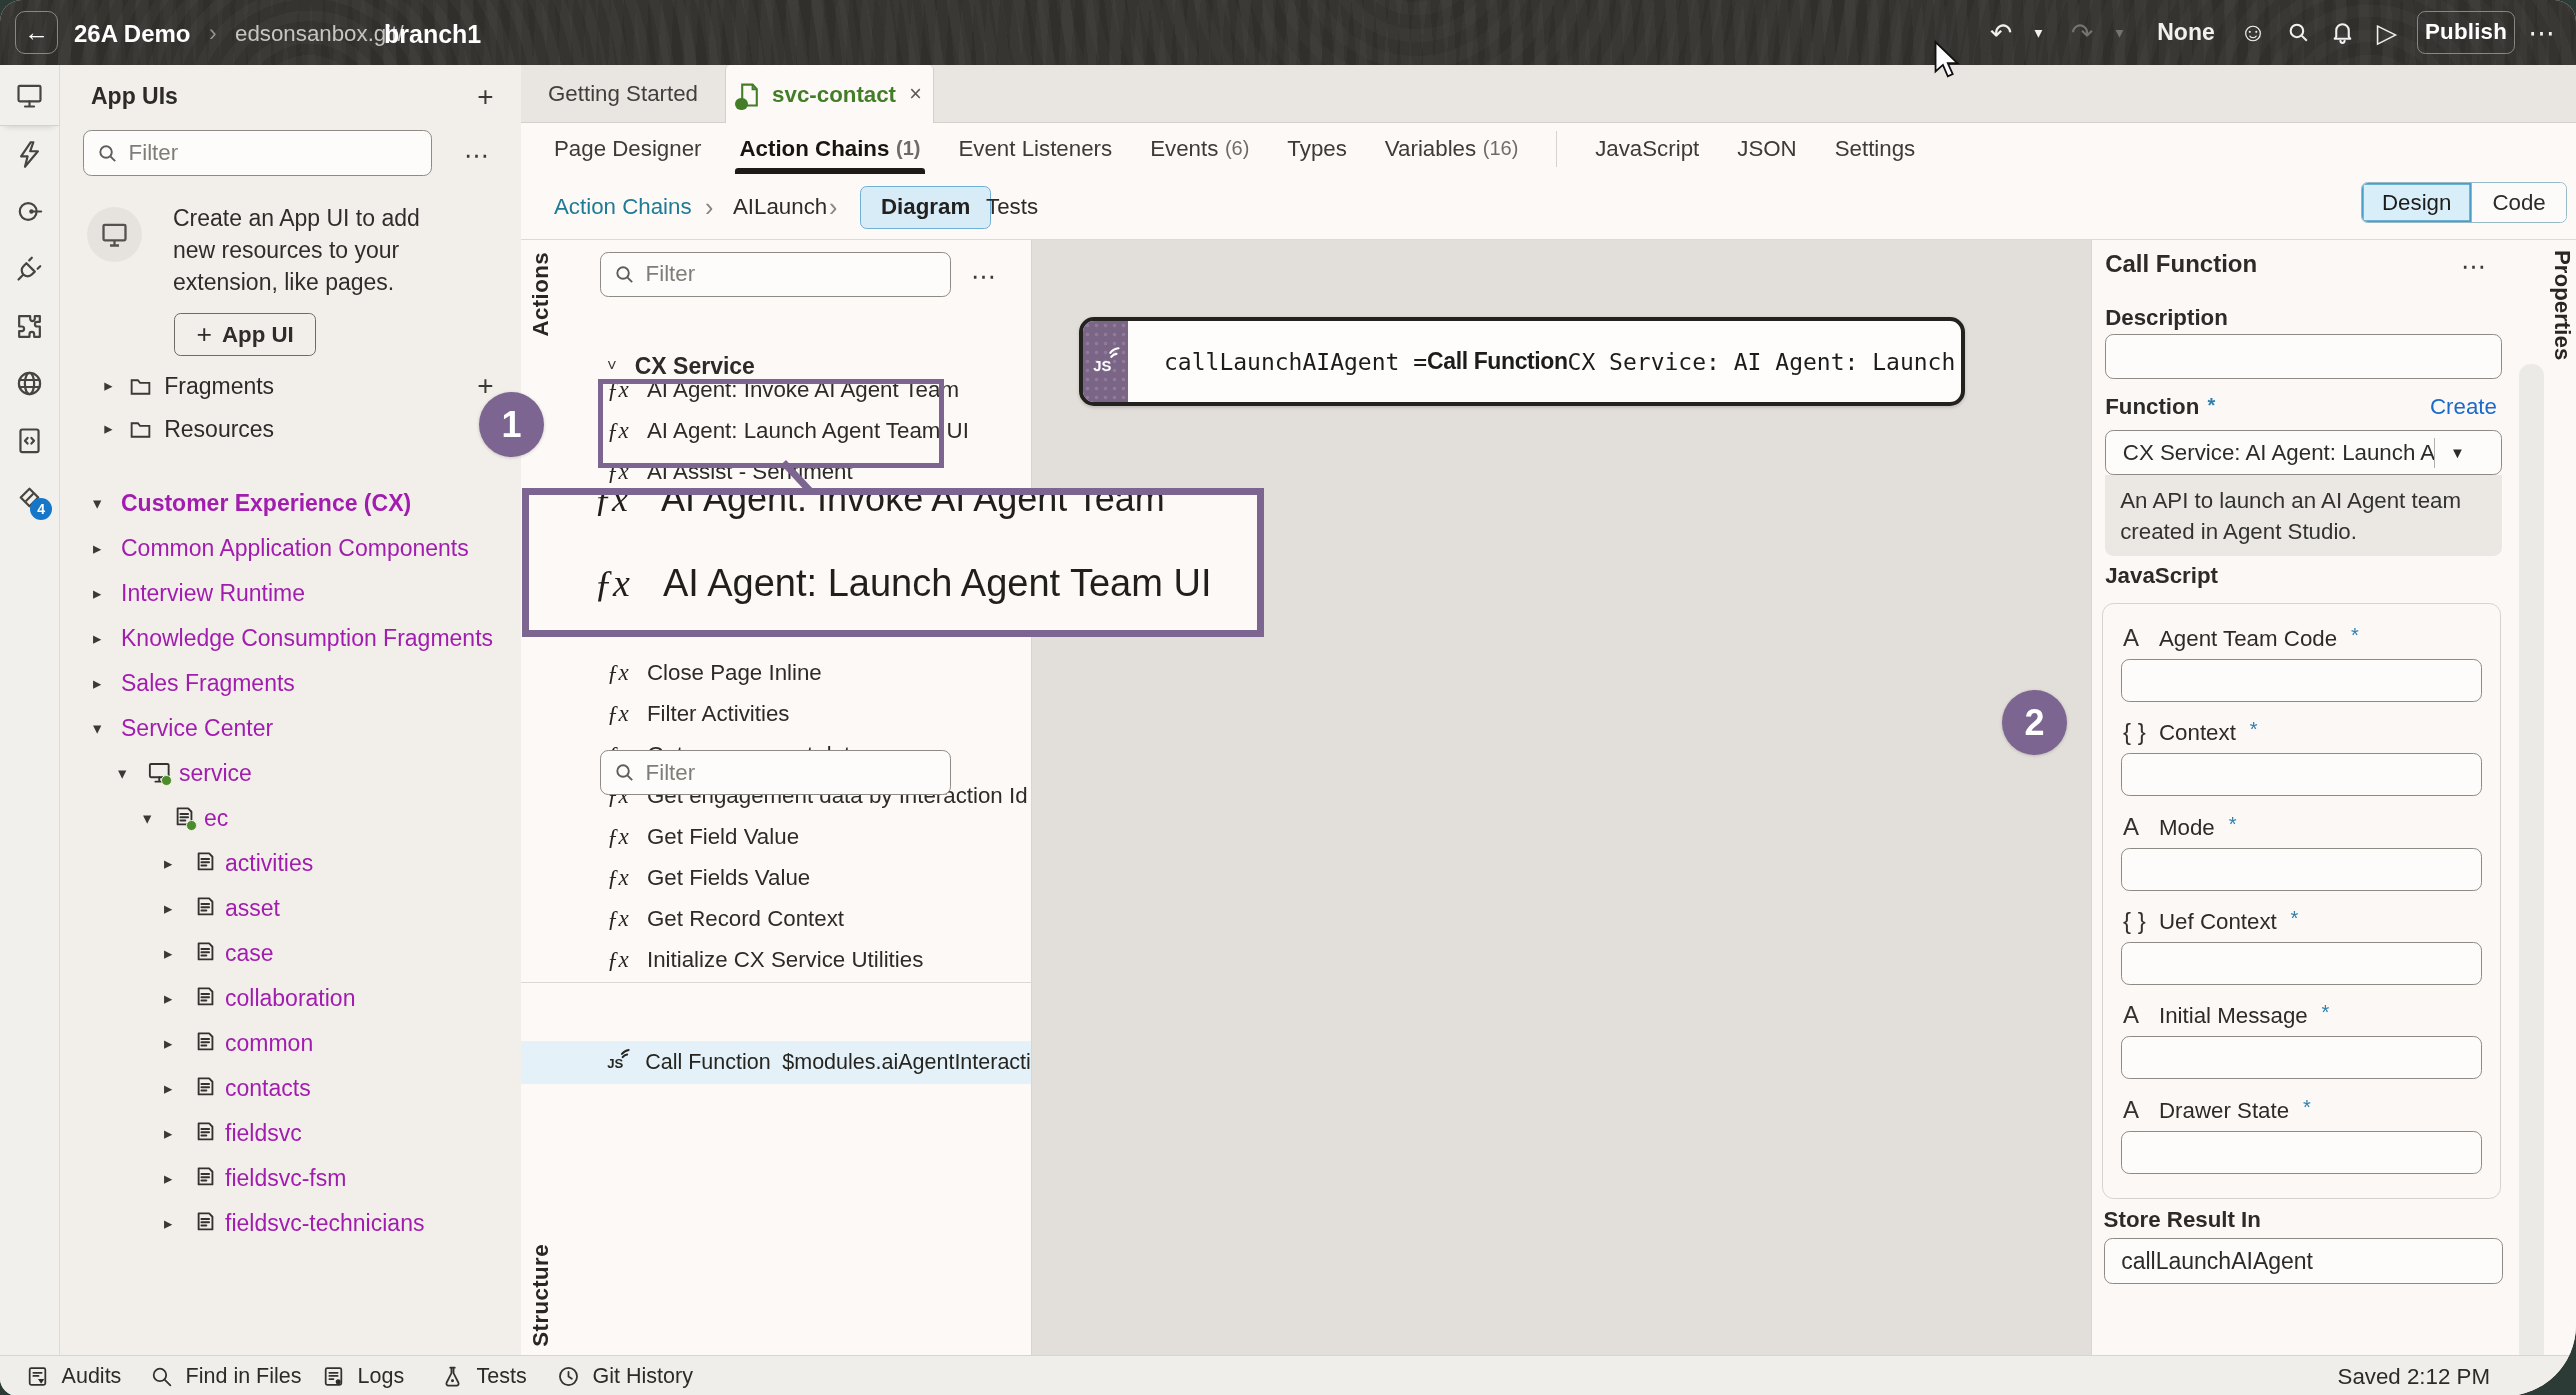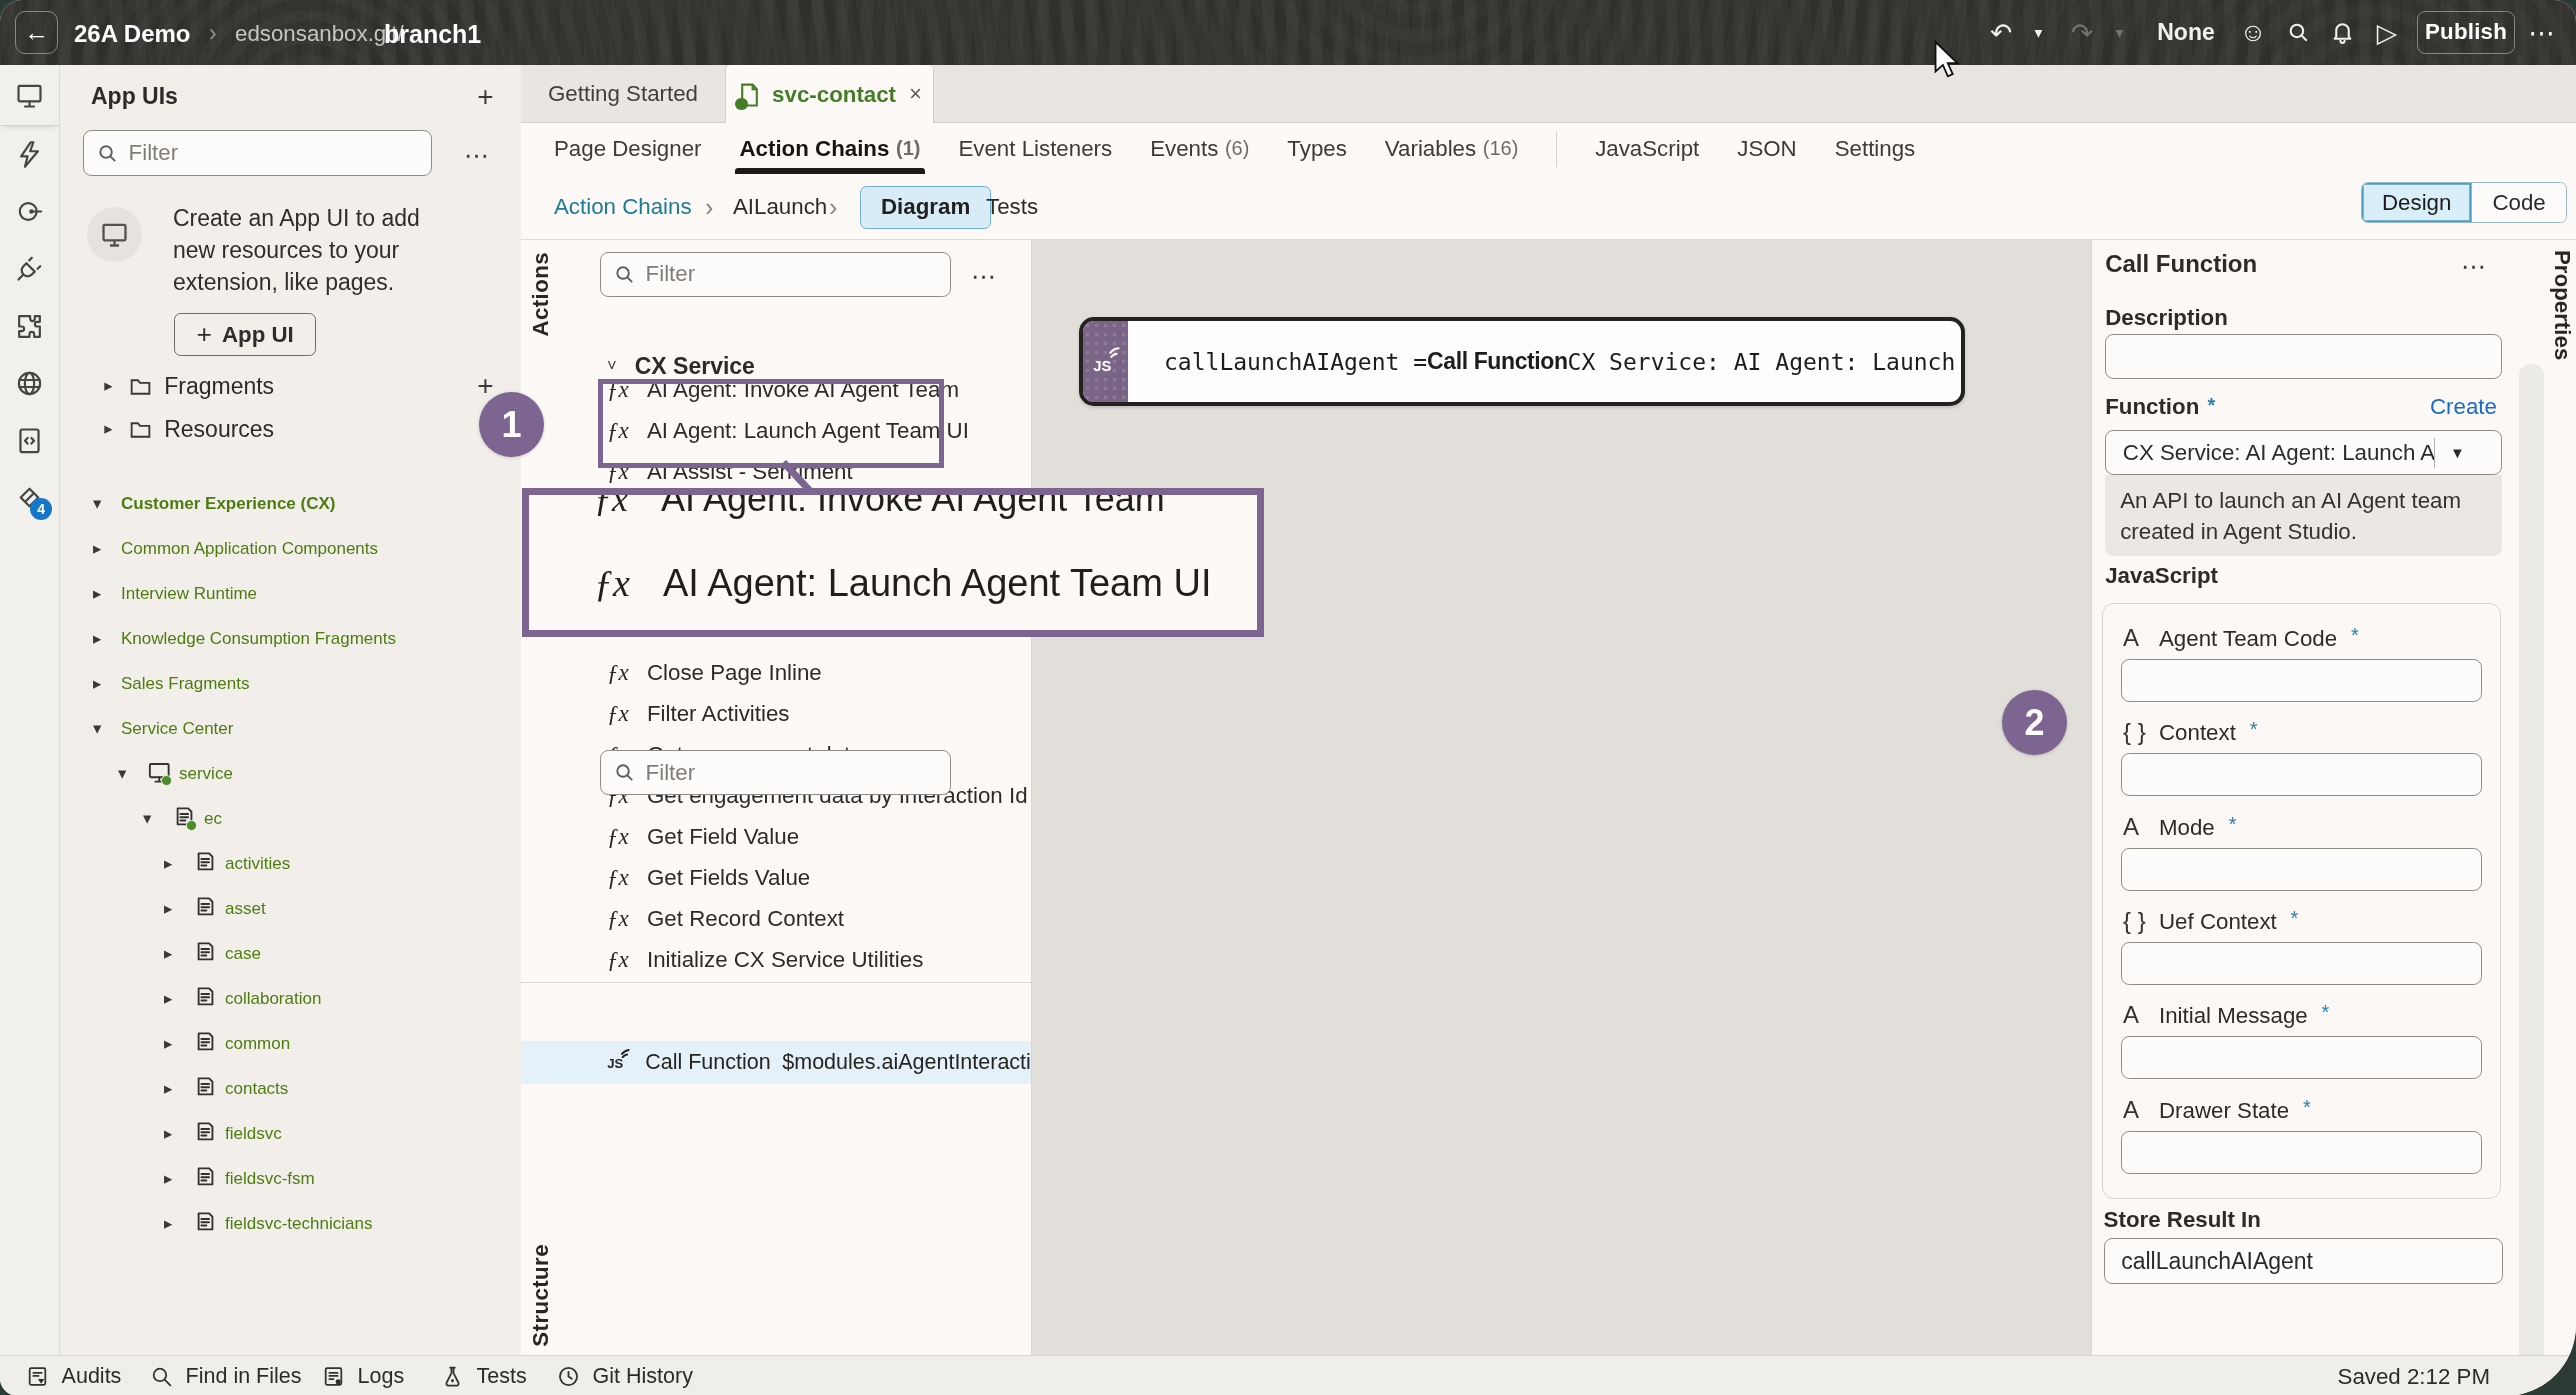--- a/index.html
+++ b/index.html
@@ -49,21 +49,21 @@
   .toprow { position:absolute; left:0; width:100%; height:40px; display:flex; align-items:center; }
   .toprow .chev { width:25px; text-align:center; font-size:16.6px; color:#3a3936; margin-left:36px; }
   .toprow svg { width:25px; height:25px; stroke:#3a3936; stroke-width:1.8; fill:none; margin-left:6.6px; }
   .toprow .lbl { font-size:23px; margin-left:11.6px; }
 
   .tree { position:absolute; left:0; top:416px; width:100%; }
   .tree-row { height:45px; display:flex; align-items:center; position:relative; }
   .tree-row .chev { width:28px; font-size:16.6px; color:#3a3936; text-align:left; flex:none; }
   .tree-row .ticon { width:33px; flex:none; position:relative; }
   .tree-row .ticon svg { width:26.5px; height:26.5px; stroke:#33322f; stroke-width:1.7; fill:none; stroke-linejoin:round; stroke-linecap:round; }
-  .tree-row .lbl { font-size:17px; color:#4d7c0f; white-space:nowrap;text-align:right; }
+  .tree-row .lbl { font-size:23px; color:#a21caf; white-space:nowrap;text-align:right; }
   .tree-row .lbl.bold { font-weight:bold; }
   .gdot { position:absolute; left:15px; top:16.6px; width:10.8px; height:10.8px; background:#4c8c2b; border-radius:50%; border:1.7px solid #f2efeb; }
 
   
   .tabstrip { position:absolute; left:521px; top:65px; right:0; height:58px; background:#e9e6e2; border-bottom:0.8px solid #d3d0cc; }
   .tab { position:absolute; top:0; height:58px; display:flex; align-items:center; justify-content:center; font-size:22.3px; color:#403f3c; gap:10px; }
   .tab.active { background:#fdf9f7; border-left:0.8px solid #d3d0cc; border-right:0.8px solid #d3d0cc; border-radius:5px 5px 0 0; height:59px; }
   .tab .green { color:#447d28; font-weight:600; }
   .tab .close { color:#5c5a56; font-size:21.5px; margin-left:3.3px; }
   .doc-green { position:relative; width:25px; height:28px; }

